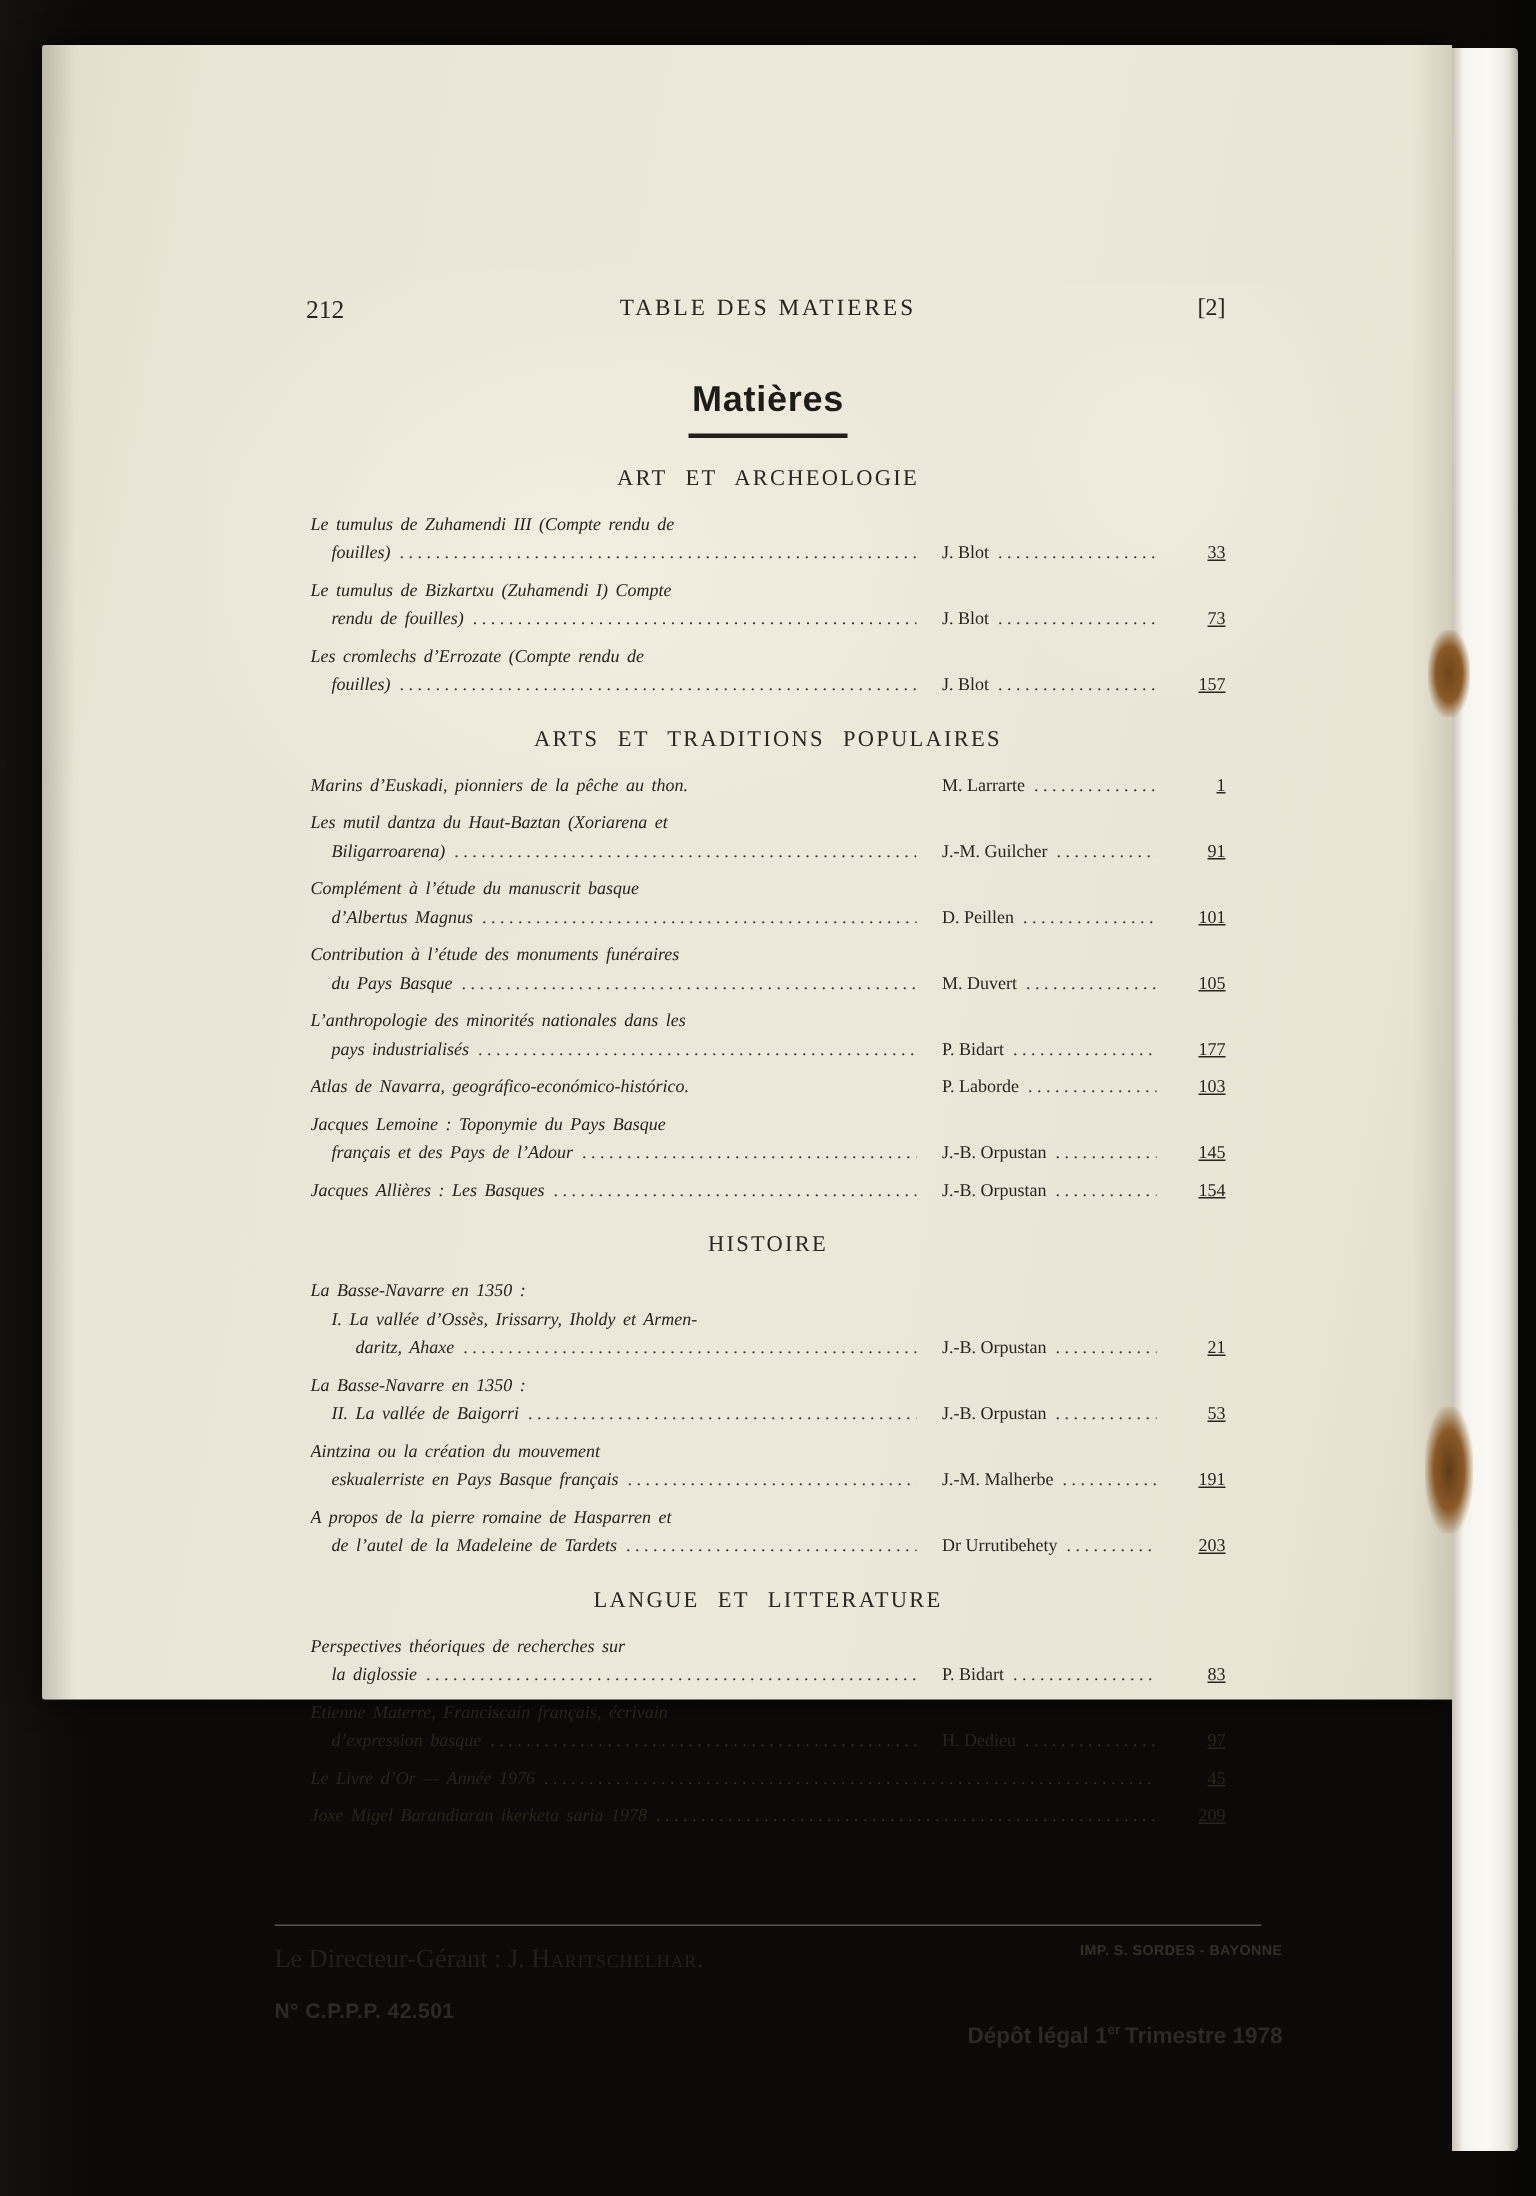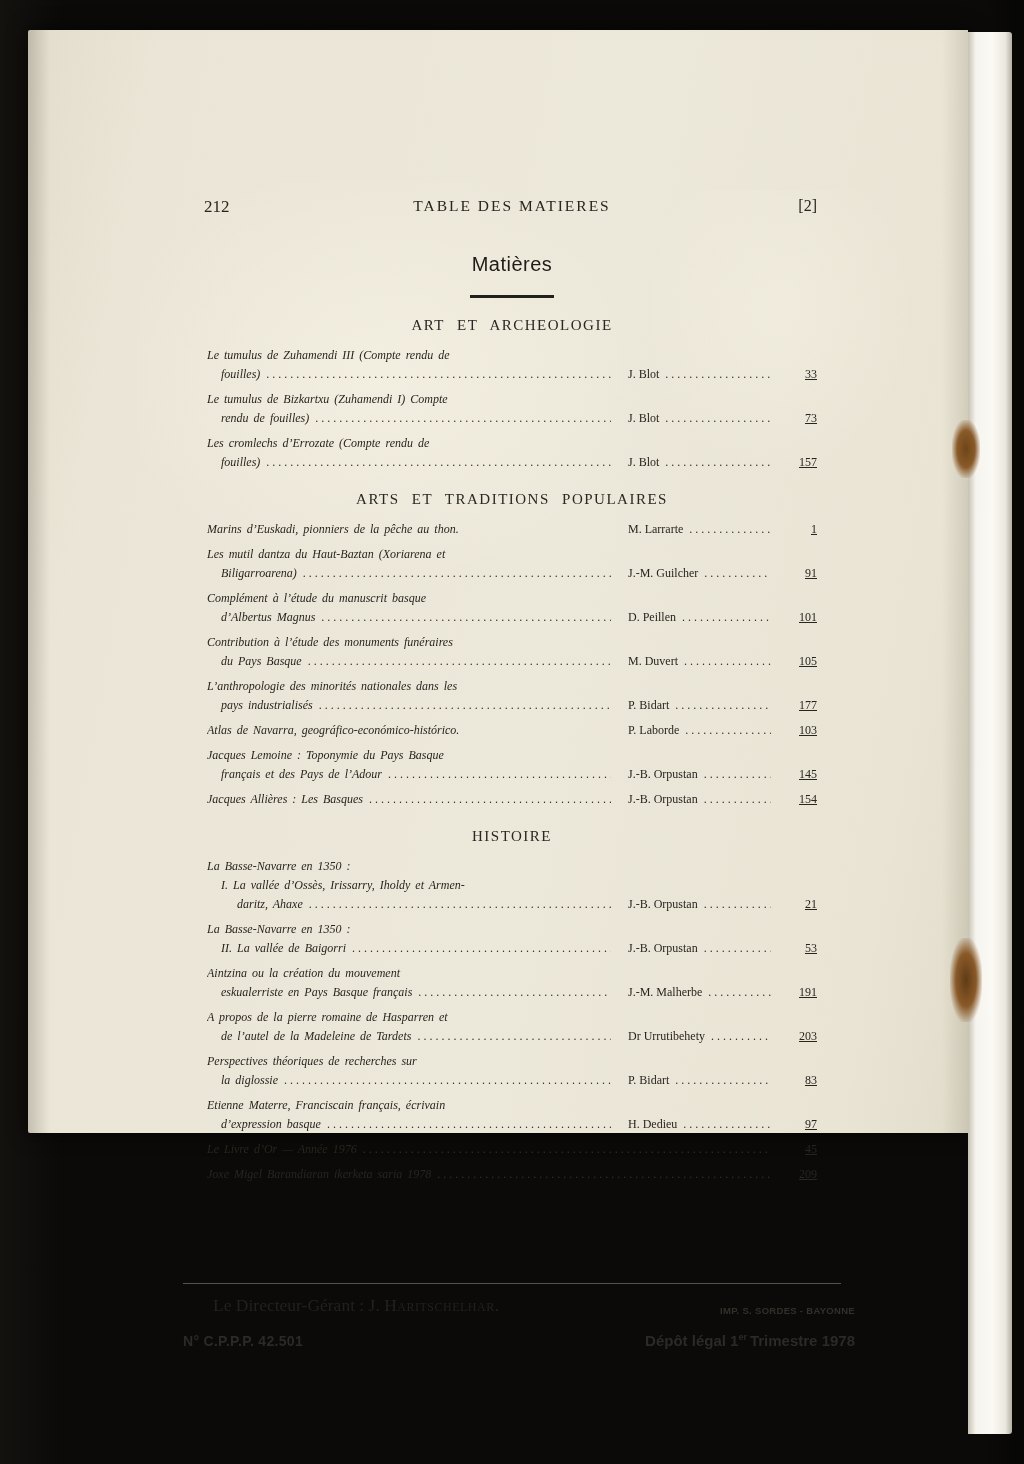--- a/index.html
+++ b/index.html
@@ -37,48 +37,48 @@
 
   .content{position:absolute;left:179px;top:167px;width:610px;}
 
   .pagehead{position:relative;height:20px;}
   .folio{position:absolute;left:-3px;top:0;font-size:17px;}
   .runtitle{display:block;text-align:center;font-size:15.5px;letter-spacing:2px;}
   .issue{position:absolute;right:0;top:0;font-size:16px;}
 
   .titlewrap{text-align:center;margin:36px 0 6px;}
   .doctitle{
-    font-family:"Liberation Sans",sans-serif;font-weight:normal;font-size:20px;
-    color:#1d1c18;border-bottom:3px solid #21201c;padding:0 2px 19px;letter-spacing:0.5px;
+    font-family:"Liberation Sans",sans-serif;font-weight:bold;font-size:24px;
+    color:#1d1c18;border-bottom:3px solid #21201c;padding:0 2px 8px;letter-spacing:0.5px;
     display:inline-block;
   }
 
   .heading{text-align:center;font-size:15px;letter-spacing:1.5px;word-spacing:7px;
     margin:19px 0 12px;color:#2a2822;}
 
   .entry{display:flex;align-items:flex-end;margin-bottom:6px;font-size:12px;}
   .etitle{width:404px;flex:none;font-style:italic;word-spacing:2px;}
   .etitle.wide{flex:1;min-width:0;width:auto;}
   .tline{line-height:19px;white-space:nowrap;overflow:hidden;}
   .ind1{padding-left:14px;}
   .ind2{padding-left:30px;}
   .dots{font-style:normal;letter-spacing:3px;padding-left:6px;color:#34312a;word-spacing:0;}
   .eauthor{flex:1;min-width:0;white-space:nowrap;overflow:hidden;line-height:19px;
     padding-left:17px;font-style:normal;}
   .epage{width:46px;flex:none;text-align:right;line-height:19px;text-decoration:underline;}
 
   .footerblock{position:absolute;left:155px;top:1253px;width:672px;}
   .footrule{border-top:1px solid #55524a;width:658px;}
-  .foot1{display:flex;align-items:flex-end;margin-top:11px;margin-left:30px;}
+  .foot1{display:flex;align-items:flex-start;margin-top:11px;}
   .director{font-size:17.5px;color:#23211c;}
   .sc{font-variant:small-caps;letter-spacing:0.5px;}
   .printer{margin-left:auto;font-family:"Liberation Sans",sans-serif;font-size:9.5px;
     font-weight:bold;letter-spacing:0.3px;color:#33302a;}
   .foot2{display:flex;align-items:baseline;margin-top:16px;
-    font-family:"Liberation Sans",sans-serif;font-weight:bold;color:#2b2a26;}
+    font-family:"Liberation Sans",sans-serif;font-weight:bold;color:#2b2a26;flex-direction:column;}
   .cppp{font-size:14px;letter-spacing:0.3px;}
   .legal{margin-left:auto;font-size:15px;}
   .legal sup{font-size:9px;}
   .legal .legal-rest{padding-left:3px;margin-top:20px;}
 </style>
 </head>
 <body>
 
 <div class="page">
   <div class="ghost ghost1"></div>
@@ -219,20 +219,21 @@
           <div class="entry">
             <div class="etitle">
               <div class="tline ind0"><span>A propos de la pierre romaine de Hasparren et</span></div>
               <div class="tline ind1"><span>de l’autel de la Madeleine de Tardets</span><span class="dots">......................................................................................................................................................</span></div>
             </div>
             <div class="eauthor"><span>Dr Urrutibehety</span><span class="dots">......................................................................................................................................................</span></div>
             <div class="epage">203</div>
           </div>
         </div>
         <div class="section">
+          <div class="heading">LANGUE ET LITTERATURE</div>
           <div class="entry">
             <div class="etitle">
               <div class="tline ind0"><span>Perspectives théoriques de recherches sur</span></div>
               <div class="tline ind1"><span>la diglossie</span><span class="dots">......................................................................................................................................................</span></div>
             </div>
             <div class="eauthor"><span>P. Bidart</span><span class="dots">......................................................................................................................................................</span></div>
             <div class="epage">83</div>
           </div>
           <div class="entry">
             <div class="etitle">

